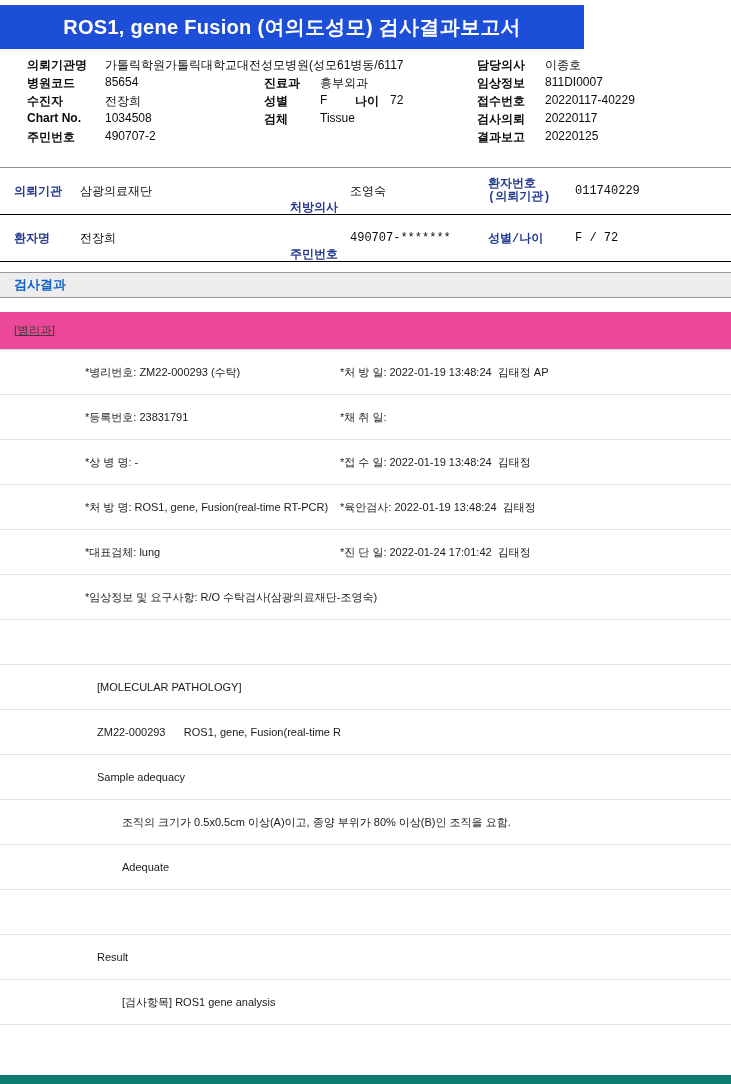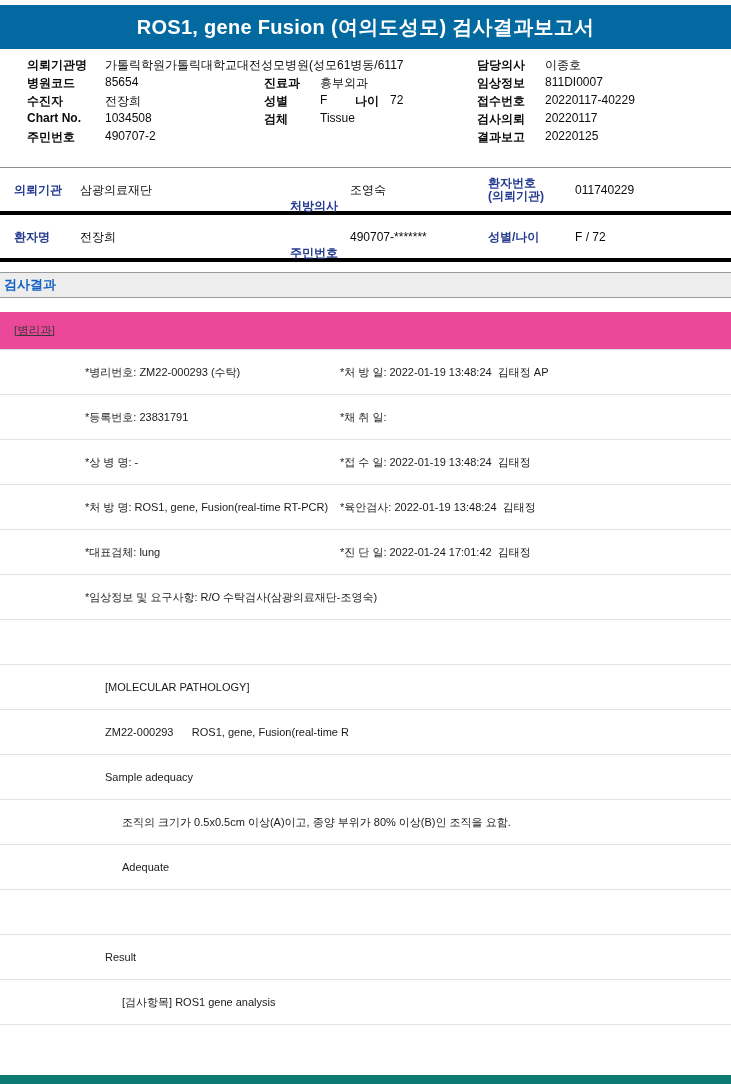--- a/index.html
+++ b/index.html
@@ -7,22 +7,22 @@
   body {
     width: 731px; height: 1084px;
     position: relative; overflow: hidden;
     font-family: "Liberation Sans", "DejaVu Sans", sans-serif;
     color: #111;
   }
   .page { position: absolute; inset: 0; }
 
   
   .title-bar {
-    position: absolute; left: 0; top: 5px; width: 731px; height: 44px;
-    background: #0369a1;
+    position: absolute; left: 0; top: 5px; width: 584px; height: 44px;
+    background: #1d4ed8;
     display: flex; align-items: center; justify-content: center;
   }
   .title-bar .title {
     color: #ffffff; font-weight: bold; font-size: 20px; letter-spacing: 0.3px;
     white-space: nowrap;
   }
 
   
   .hospital-info { position: absolute; left: 0; top: 56px; width: 612px; }
   .hrow { position: relative; height: 18px; font-size: 12px; }
@@ -34,54 +34,54 @@
   .c2lb { left: 355px; } .c2vb { left: 390px; }
   .c3l { left: 477px; } .c3v { left: 545px; }
 
   .divider {
     position: absolute; left: 0; top: 167px; width: 731px;
     border-top: 1px solid #8f8f8f;
   }
 
   
   .referral { position: absolute; left: 0; top: 168px; width: 731px; }
-  .rrow { position: relative; height: 47px; border-bottom: 4px solid #000000; font-size: 12px; }
+  .rrow { position: relative; height: 47px; border-bottom: 1px solid #000000; font-size: 12px; font-family: Liberation Mono, monospace; }
   .rrow span.cell { position: absolute; top: 50%; transform: translateY(-50%); white-space: nowrap; }
   .rlbl { font-weight: bold; color: #233a8f; }
   .rval { color: #0b0b0b; }
   .r1l { left: 14px; }  .r1v { left: 80px; }
   .r2l { left: 290px; margin-top: 16px; } .r2v { left: 350px; }
   .r3l { left: 488px; } .r3v { left: 575px; }
   .two-line { line-height: 13px; }
   .two-line span { display: block; }
 
   
   .band {
     position: absolute; left: 0; top: 272px; width: 731px; height: 26px;
     background: #ededed;
     border-top: 1px solid #9a9a9a; border-bottom: 1px solid #9a9a9a;
-    display: flex; align-items: center; padding-left: 4px;
+    display: flex; align-items: center; padding-left: 14px;
   }
   .band .band-title { color: #1160c4; font-weight: bold; font-size: 13px; }
 
   
   .results { position: absolute; left: 0; top: 312px; width: 731px; }
   .dept-row {
     height: 38px; background: #ec4899; border-bottom: 1px solid #dcdcdc;
     display: flex; align-items: center; padding-left: 14px;
     font-size: 11.5px; color: #3a3a3a; text-decoration: underline;
   }
   .res-row {
     position: relative; height: 45px; border-bottom: 1px solid #e2e2e2;
     font-size: 11px; color: #1a1a1a;
   }
   .res-row span { position: absolute; top: 50%; transform: translateY(-50%); white-space: pre; }
   .ind0 { left: 85px; }
   .rcol { left: 340px; }
-  .ind1 { left: 105px; }
+  .ind1 { left: 97px; }
   .ind2 { left: 122px; }
 
   
   .bottom-bar {
     position: absolute; left: 0; top: 1075px; width: 731px; height: 9px;
     background: #0d7b72;
   }
 </style>
 </head>
 <body>

